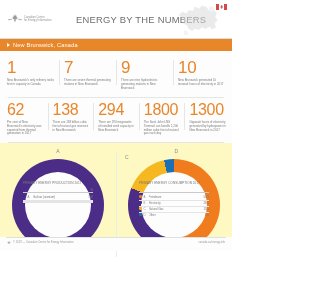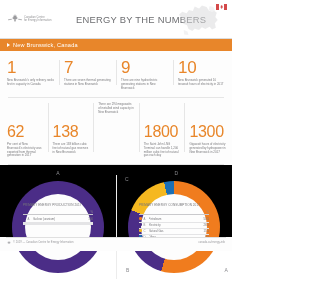--- a/index.html
+++ b/index.html
@@ -4,21 +4,21 @@
 <style>
   html,body{margin:0;padding:0;}
   body{
     width:232px;height:300px;
     background:#ffffff;
     font-family:"Liberation Sans",sans-serif;
     overflow:hidden;
     position:relative;
     color:#58585a;
   }
-  .sheet{width:232px;height:251px;position:relative;background:#000000;}
+  .sheet{width:232px;height:251px;position:relative;background:#fef9c3;}
 
   
   .header{
     position:relative;height:38px;background:#ffffff;
     border-bottom:1px solid #dcdcdc;
     overflow:hidden;
   }
   .flag{
     position:absolute;top:4px;right:5px;width:11px;height:6px;
     background:#ffffff;border:0;
@@ -78,21 +78,21 @@
   .stat-row.r2{padding-top:3px;}
   .stat{
     flex:1;padding:0 4px 0 5px;position:relative;min-width:0;
   }
   .stat + .stat::before{
     content:"";position:absolute;left:0;top:2px;bottom:6px;width:1px;background:#e6e6e6;
   }
   .stat-num{
     font-size:17px;line-height:19px;color:#e8862a;font-weight:400;letter-spacing:-0.3px;
   }
-  .stat-row.r2 .stat-num{font-size:16px;line-height:18px;margin-top:22px;}
+  .stat-row.r2 .stat-num{font-size:16px;line-height:18px;}
   .stat-cap{
     margin-top:2px;font-size:2.9px;line-height:3.9px;color:#7a7a7d;letter-spacing:0.02px;
   }
 
   .row-divider{height:1px;background:#e6e6e6;margin:6px 6px 0 6px;}
 
   
   .charts{display:flex;padding:6px 0 0 0;position:relative;}
   .chart-cell{flex:1;position:relative;height:118px;}
   .chart-cell + .chart-cell::before{
@@ -204,20 +204,21 @@
     <div class="stat-row r2">
       <div class="stat">
         <div class="stat-num">62</div>
         <div class="stat-cap">Per cent of New Brunswick's electricity was exported from thermal generation in 2017</div>
       </div>
       <div class="stat">
         <div class="stat-num">138</div>
         <div class="stat-cap">There are 138 billion cubic feet of natural gas reserves in New Brunswick</div>
       </div>
       <div class="stat">
+        <div class="stat-num">294</div>
         <div class="stat-cap">There are 294 megawatts of installed wind capacity in New Brunswick</div>
       </div>
       <div class="stat">
         <div class="stat-num">1800</div>
         <div class="stat-cap">The Saint John LNG Terminal can handle 1,200 million cubic feet of natural gas each day</div>
       </div>
       <div class="stat">
         <div class="stat-num">1300</div>
         <div class="stat-cap">Gigawatt hours of electricity generated by hydropower in New Brunswick in 2017</div>
       </div>

